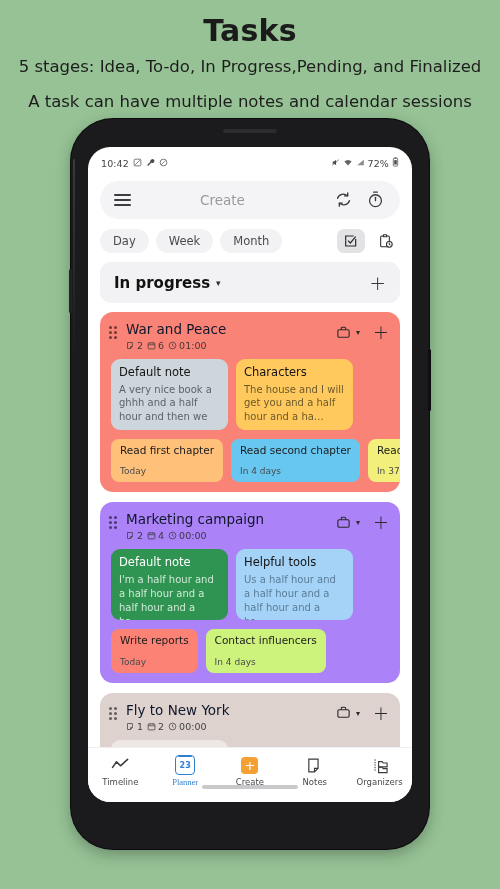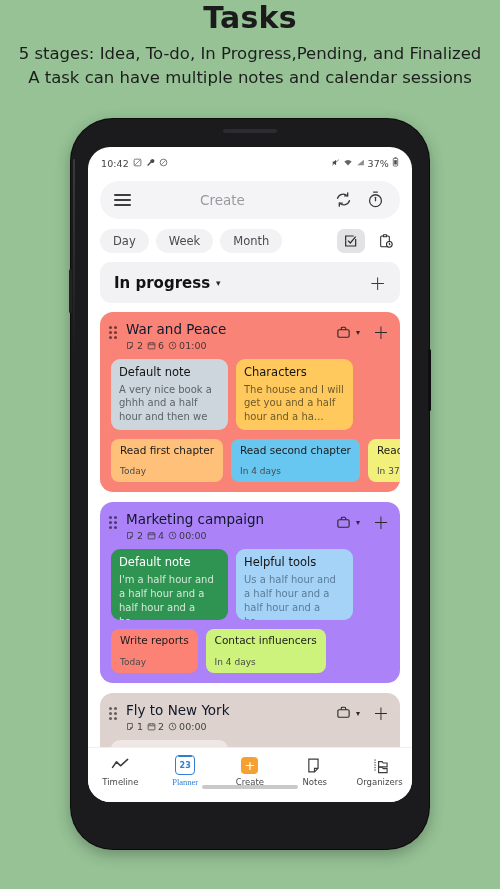--- a/index.html
+++ b/index.html
@@ -6,21 +6,21 @@
   body{
     width:500px;height:889px;overflow:hidden;
     background:#96c295;
     font-family:"DejaVu Sans", sans-serif;
     -webkit-font-smoothing:antialiased;
   }
   .page{position:relative;width:500px;height:889px;}
 
   
   .headline{position:absolute;top:0;left:0;width:500px;text-align:center;}
-  .h-title{font-size:30px;font-weight:bold;color:#1b1b1b;margin-top:0;letter-spacing:.2px;}
+  .h-title{font-size:30px;font-weight:bold;color:#1b1b1b;margin-top:13px;letter-spacing:.2px;}
   .h-sub{font-size:16.5px;color:#1d1d1d;margin-top:7px;line-height:1.42;}
 
   
   .phone{
     position:absolute;left:71px;top:119px;width:358px;height:730px;
     background:#1b1b1d;border-radius:42px;
     box-shadow:0 0 0 1px #0c0c0d, 0 5px 16px rgba(0,0,0,.30);
   }
   .phone:before{ 
     content:"";position:absolute;left:2px;top:40px;width:2px;height:200px;
@@ -128,21 +128,21 @@
   .create-ico{width:17px;height:17px;background:#f5a033;border-radius:4px;display:flex;align-items:center;justify-content:center;color:#fff;font-size:13px;line-height:1;}
 </style>
 </head>
 <body>
 
 <div class="page">
 
   <div class="headline">
     <div class="h-title">Tasks</div>
     <div class="h-sub">5 stages: Idea, To-do, In Progress,Pending, and Finalized</div>
-    <div class="h-sub" style="margin-top:1px">A task can have multiple notes and calendar sessions</div>
+    <div class="h-sub" style="margin-top:12px">A task can have multiple notes and calendar sessions</div>
   </div>
 
   <div class="phone">
     <div class="earpiece"></div>
     <div class="btn-power"></div>
     <div class="btn-vol"></div>
 
     <div class="screen">
 
       <div class="status">
@@ -176,21 +176,21 @@
           <span class="sicon">
             <svg width="10" height="9" viewBox="0 0 16 16">
                 <path d="M8 13.2 1.5 6.2a9 9 0 0 1 13 0z" fill="#4a4a4a" opacity=".85"></path>
               </svg>
           </span>
           <span class="sicon">
             <svg width="9" height="9" viewBox="0 0 16 16">
                 <path d="M14 3v10H2z" fill="#8d8d8d"></path>
               </svg>
           </span>
-          <span class="st-time">37%</span>
+          <span class="st-time">72%</span>
           <span class="sicon">
             <svg width="7" height="10" viewBox="0 0 10 16">
                 <rect x="1.5" y="2" width="7" height="12.5" rx="1.4" fill="none" stroke="#4a4a4a" stroke-width="1.2"></rect>
                 <rect x="3.5" y="0.6" width="3" height="1.6" fill="#4a4a4a"></rect>
                 <rect x="3" y="5" width="4" height="7" fill="#4a4a4a"></rect>
               </svg>
           </span>
         </div>
       </div>
 

